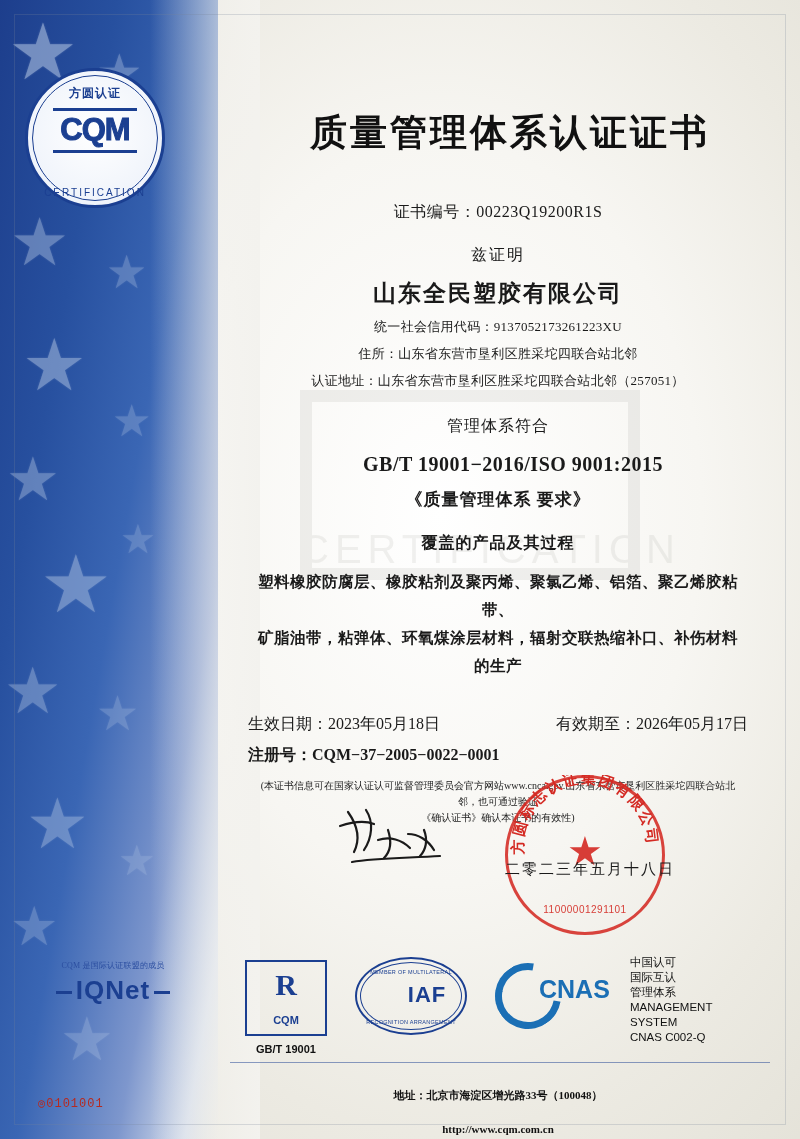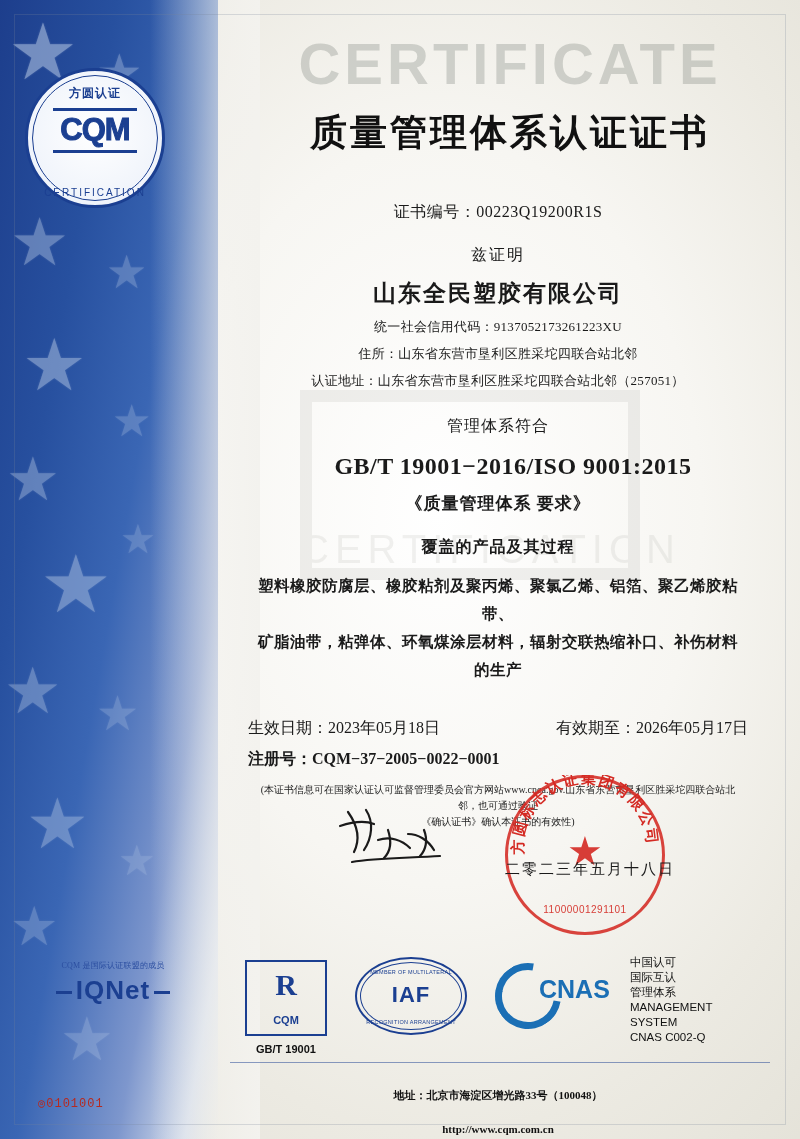--- a/index.html
+++ b/index.html
@@ -178,21 +178,21 @@
     letter-spacing: 0.3px;
   }
   .conform {
     margin-top: 26px;
     font-size: 16px;
     letter-spacing: 1px;
   }
   .standard {
     margin-top: 16px;
     font-family: "Liberation Serif", serif;
-    font-size: 24px;
+    font-size: 20px;
     font-weight: bold;
     letter-spacing: 0.5px;
     padding-left: 30px;
   }
   .standard-name {
     margin-top: 12px;
     font-size: 17px;
     font-weight: bold;
     letter-spacing: 1px;
   }
@@ -356,21 +356,21 @@
     border: 2px solid #1b3f91;
     border-radius: 50%;
   }
   .iaf .oval2 {
     position: absolute; left: 5px; top: 5px; right: 5px; bottom: 5px;
     border: 1px solid #1b3f91;
     border-radius: 50%;
   }
   .iaf .main {
     position: absolute;
-    left: 0; top: 50%; width: 100%;
+    left: 16px; top: 50%; width: 100%;
     transform: translateY(-55%);
     text-align: center;
     font-family: "Liberation Sans", sans-serif;
     font-size: 22px;
     font-weight: bold;
     color: #1b3f91;
     letter-spacing: 1px;
   }
   .iaf .t-top, .iaf .t-bot {
     position: absolute;
@@ -481,21 +481,20 @@
   <div class="cqm-logo">
     <div class="ring-outer"></div>
     <div class="ring-inner"></div>
     <div class="cn-top">方圆认证</div>
     <div class="bar bar1"></div>
     <div class="cqm-text">CQM</div>
     <div class="bar bar2"></div>
     <div class="cert-arc">CERTIFICATION</div>
   </div>
 
-  <div class="watermark-top">CERTIFICATE</div>
   <div class="watermark-center">
     <div class="wm-box"></div>
     <div class="wm-text">CERTIFICATION</div>
   </div>
 
   <div class="content">
     <div class="main-title">质量管理体系认证证书</div>
 
     <div class="cert-no">
       <span>证书编号：</span><span>00223Q19200R1S</span>

